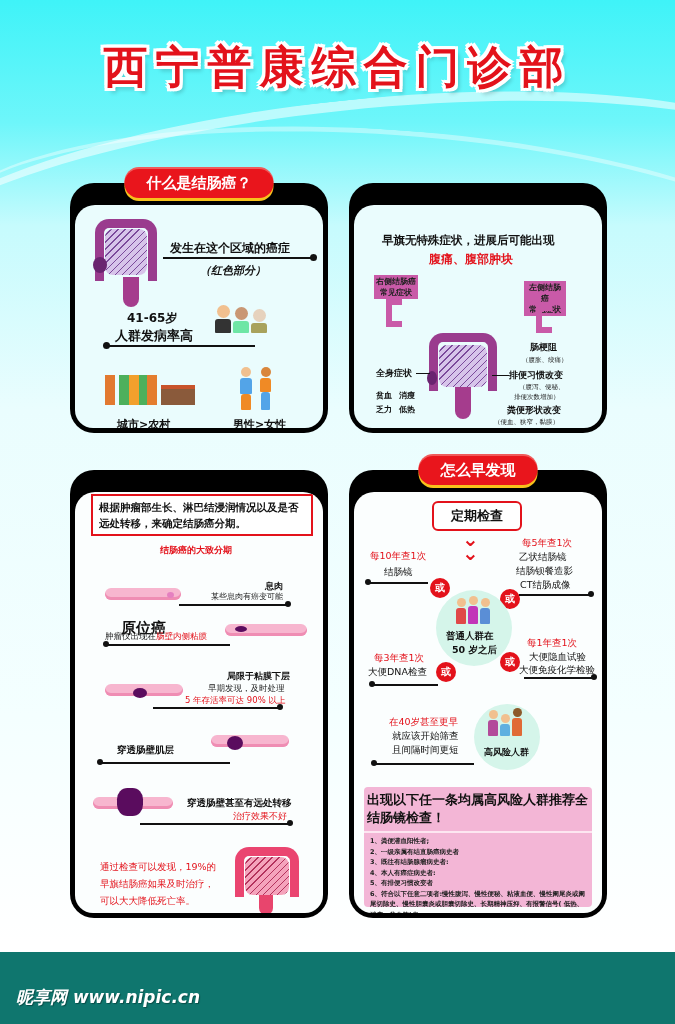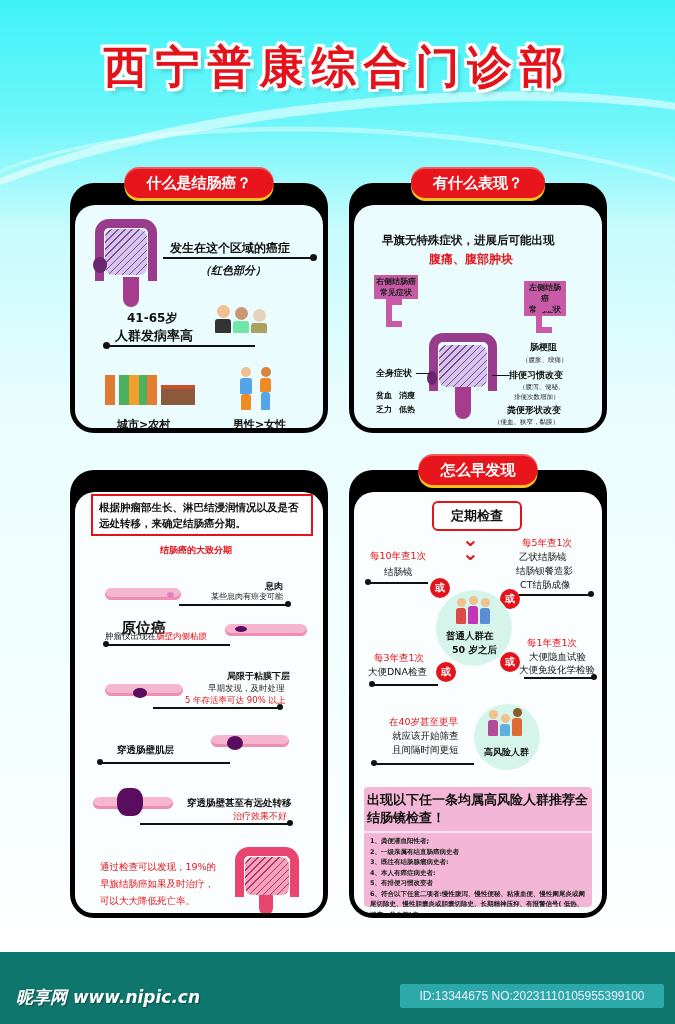--- a/index.html
+++ b/index.html
@@ -130,21 +130,20 @@
             <div class="h" style="width:10px;height:10px;background:#d9863c;"></div>
             <div class="b" style="background:#f08a25;width:11px;height:14px;"></div>
             <div class="b" style="background:#53a4e8;width:9px;height:18px;margin-top:0;"></div>
           </div>
       </div>
       <div class="abs txt-b" style="left:158px; top:212px; font-size:11px;">男性&gt;女性</div>
     </div>
   </div>
 
   <div class="panel" style="left:349px; top:183px; width:258px; height:250px;">
-    <div class="panel-badge">有什么表现？</div>
     <div class="panel-inner">
       <div class="abs txt-b" style="left:28px; top:28px; font-size:11.5px;">早旗无特殊症状，进展后可能出现</div>
       <div class="abs txt-b red" style="left:75px; top:46px; font-size:12px;">腹痛、腹部肿块</div>
 
       <div class="pink-label" style="left:20px; top:70px; width:44px;">
         <div>右侧结肠癌</div>
         <div>常见症状</div>
       </div>
       <div class="bracket" style="left:32px; top:94px; width:16px; height:28px;"></div>
       <div class="pink-label" style="left:170px; top:76px; width:42px;">
@@ -314,14 +313,13 @@
           <div>5、有排便习惯改变者</div>
           <div>6、符合以下任意二项者:慢性腹泻、慢性便秘、粘液血便、慢性阑尾炎或阑尾切除史、慢性胆囊炎或胆囊切除史、长期精神压抑、有报警信号( 低热、消瘦、贫血等)者。</div>
         </div>
       </div>
     </div>
   </div>
 </div>
 
 <div class="footer">
   <div class="footer-logo">昵享网 www.nipic.cn</div>
-  <div class="footer-id">ID:13344675 NO:20231110105955399100</div>
 </div>
 
 </body></html>

